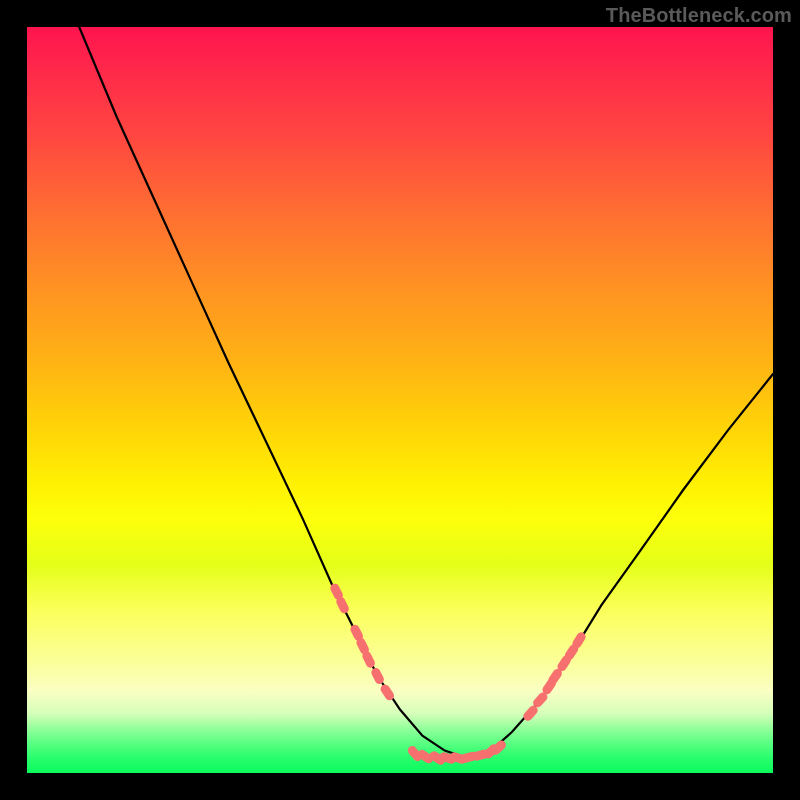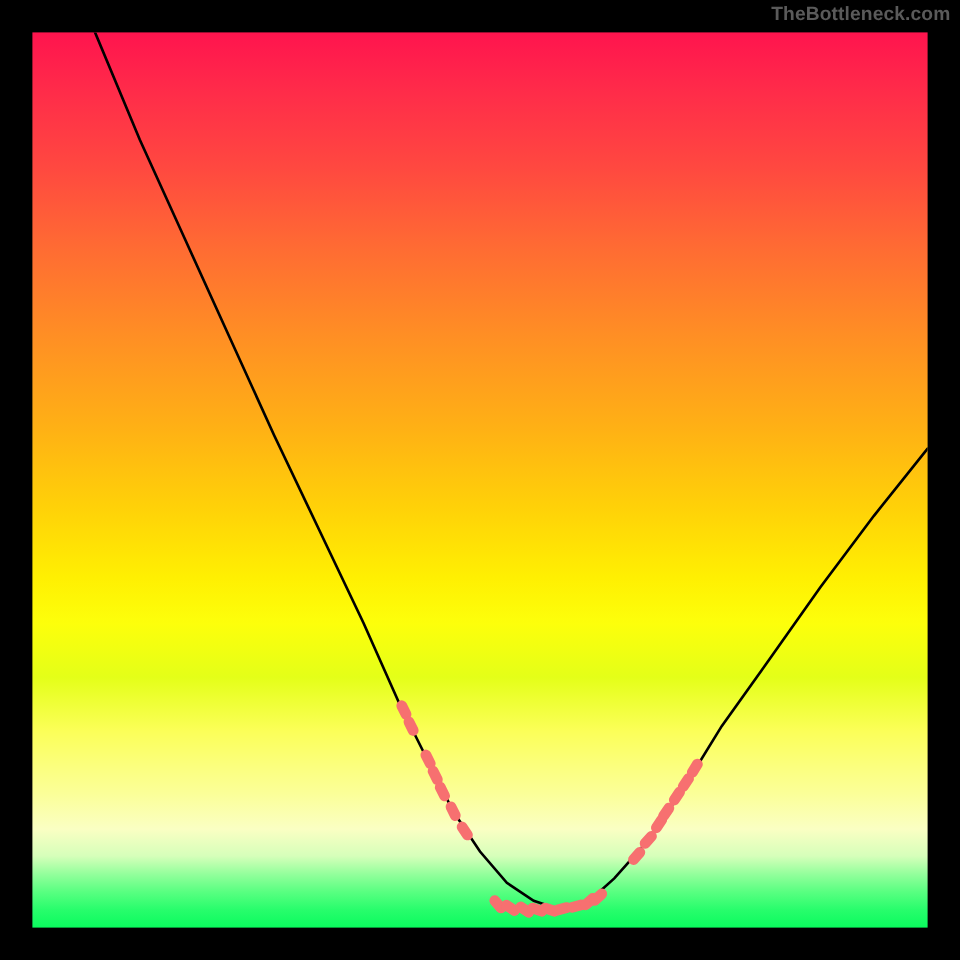--- a/index.html
+++ b/index.html
@@ -43,21 +43,21 @@
       #94ff9c 94%,
       #59ff81 96%,
       #28fd6c 98%,
       #0afb5e 100%);
   }
   .watermark {
     position: absolute;
     top: 4px;
     right: 8px;
     font-family: Arial, Helvetica, sans-serif;
-    font-size: 16px;
+    font-size: 20px;
     font-weight: 600;
     color: #5a5a5a;
     letter-spacing: 0.1px;
   }
   svg.overlay {
     position: absolute;
     left: 0;
     top: 0;
     width: 100%;
     height: 100%;

